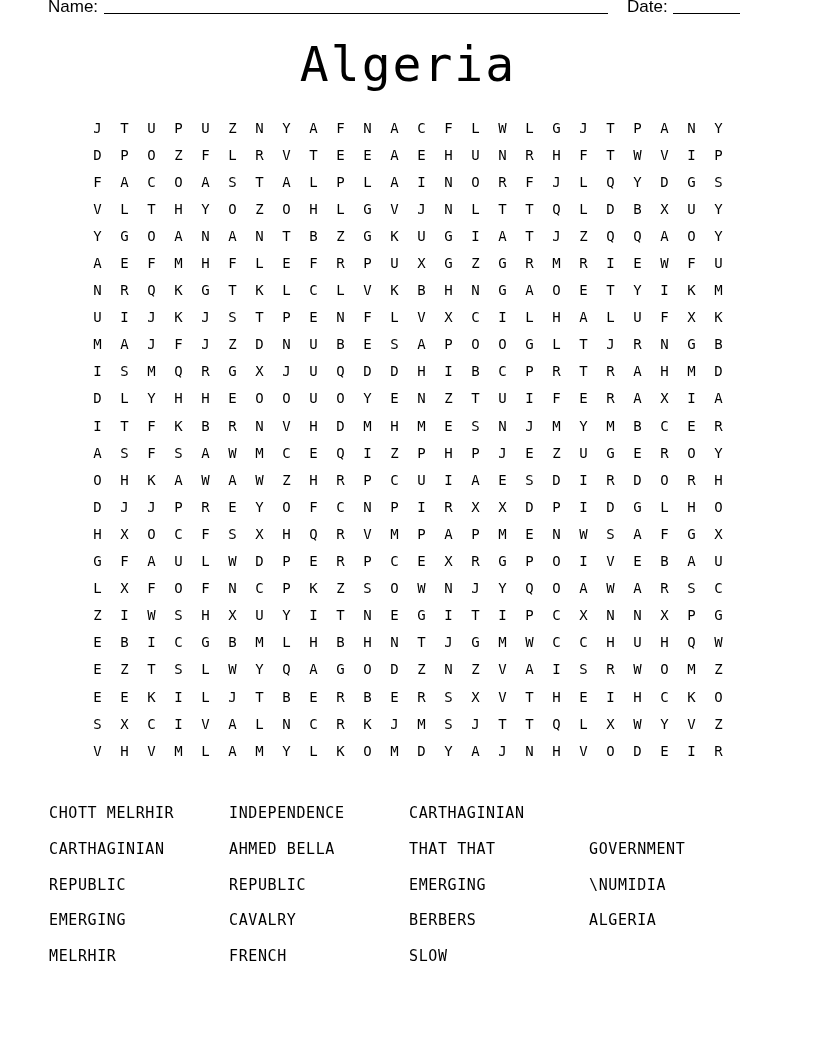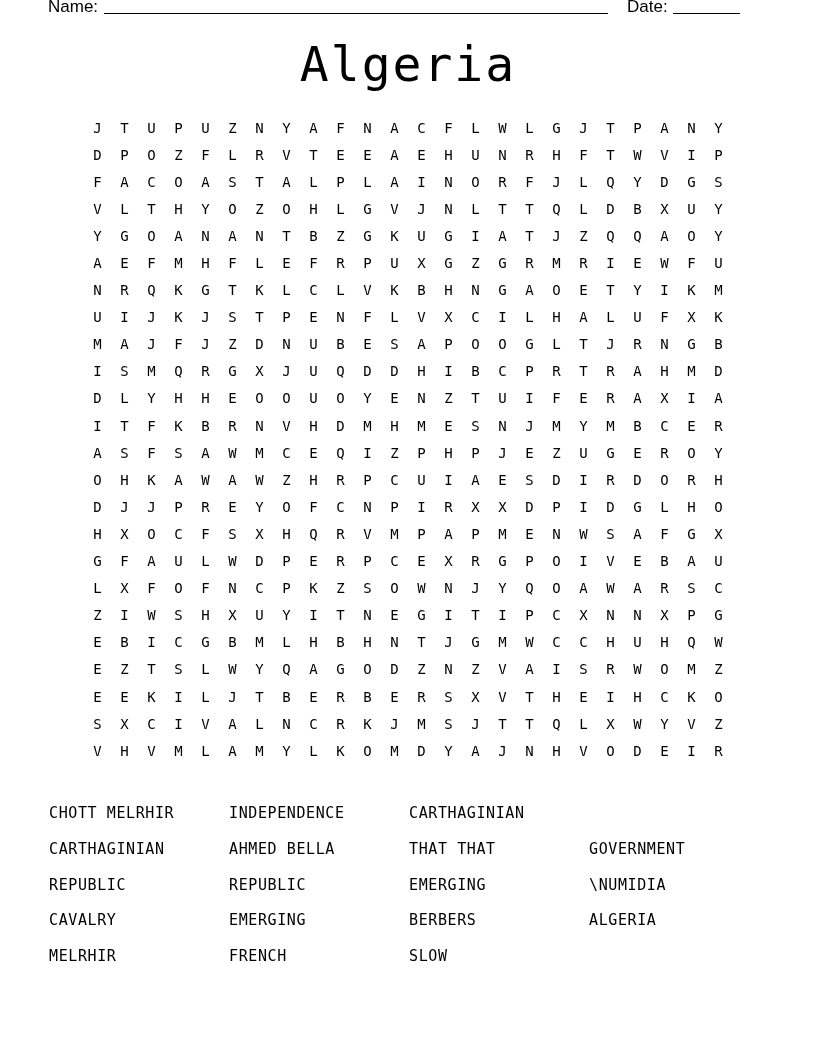--- a/index.html
+++ b/index.html
@@ -734,22 +734,22 @@
       <span class="word">THAT THAT</span>
       <span class="word">GOVERNMENT</span>
     </div>
     <div class="word-row">
       <span class="word">REPUBLIC</span>
       <span class="word">REPUBLIC</span>
       <span class="word">EMERGING</span>
       <span class="word">\NUMIDIA</span>
     </div>
     <div class="word-row">
+      <span class="word">EMERGING</span>
       <span class="word">CAVALRY</span>
-      <span class="word">EMERGING</span>
       <span class="word">BERBERS</span>
       <span class="word">ALGERIA</span>
     </div>
     <div class="word-row">
       <span class="word">MELRHIR</span>
       <span class="word">FRENCH</span>
       <span class="word">SLOW</span>
     </div>
   </div>
 

